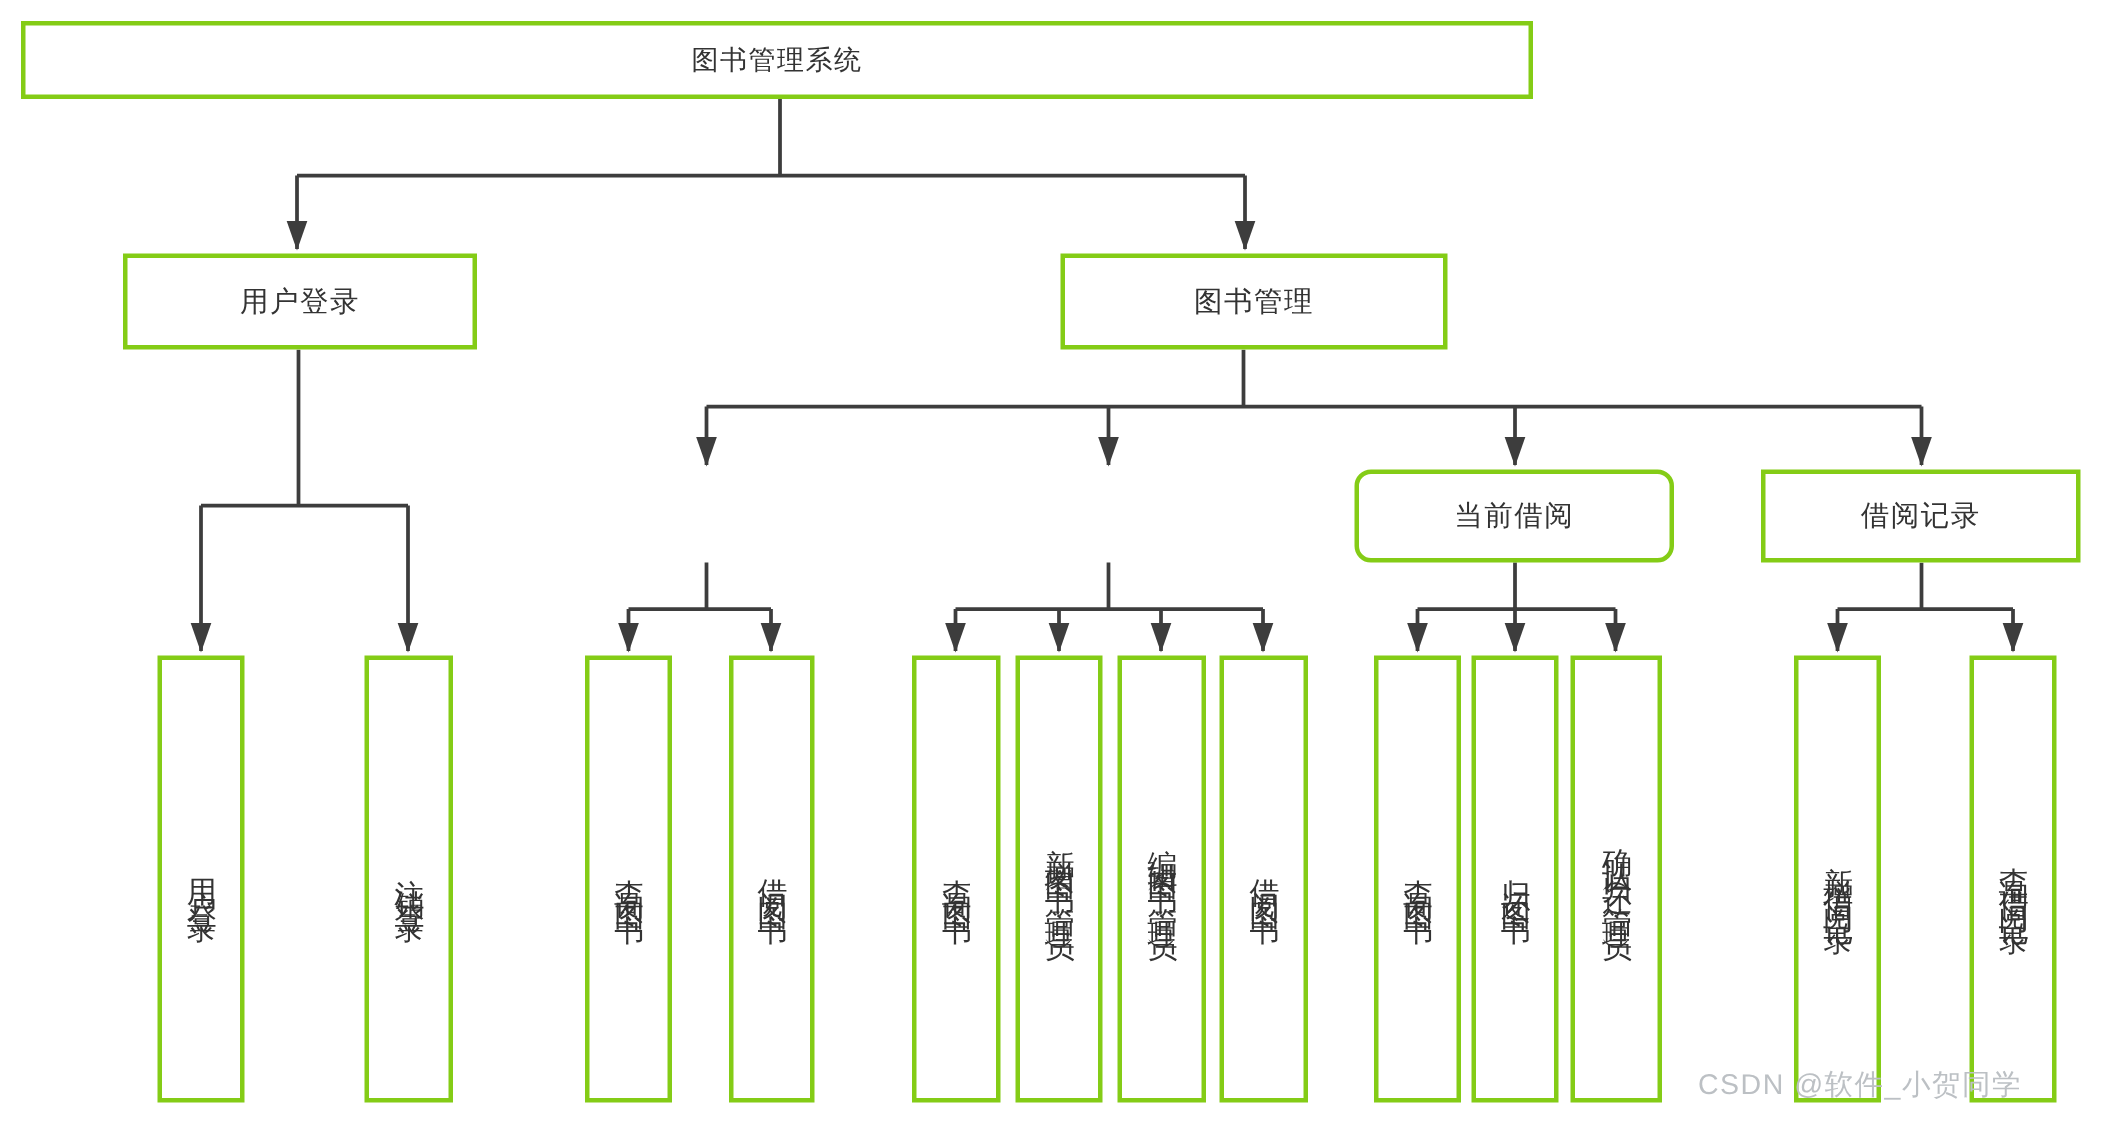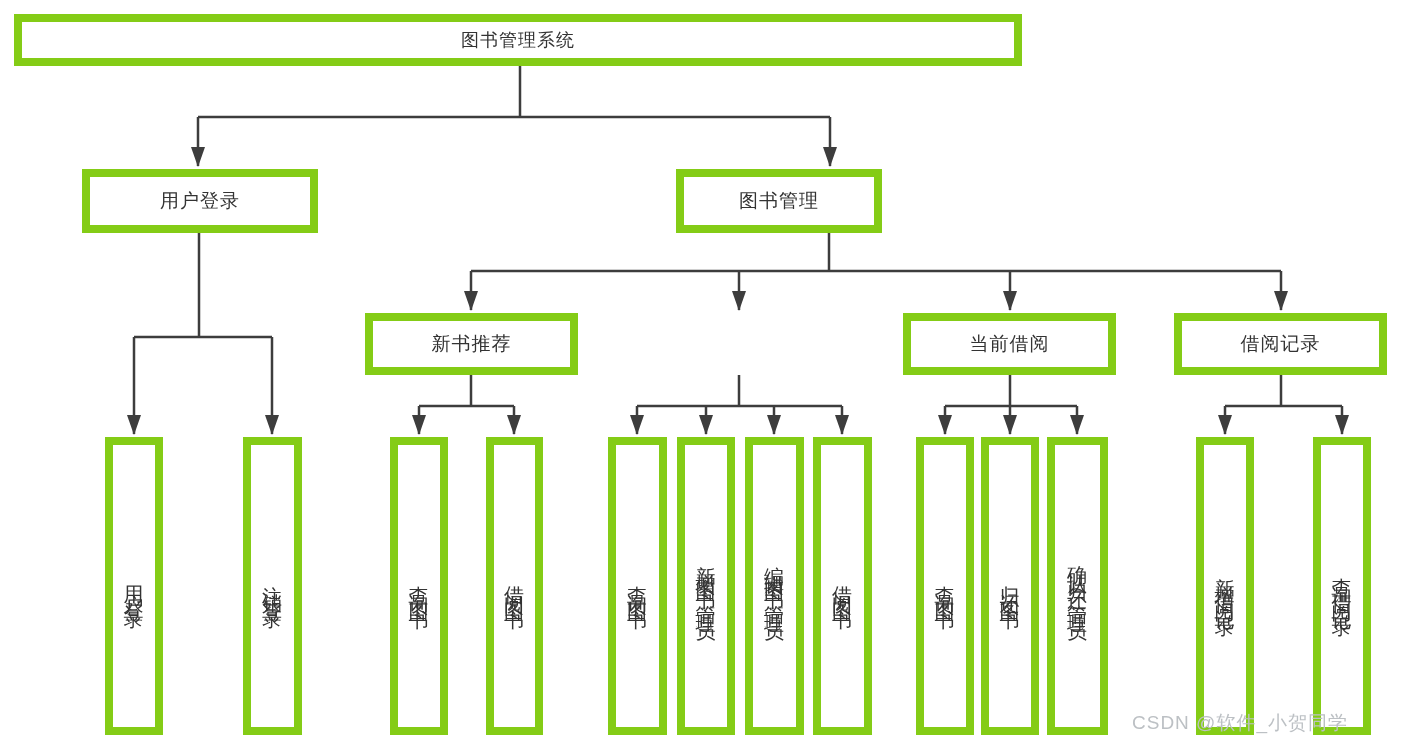--- a/index.html
+++ b/index.html
@@ -19,21 +19,21 @@
   }
   #connectors {
     position: absolute;
     left: 0; top: 0;
     width: 1405px;
     height: 747px;
   }
   .box {
     position: absolute;
     box-sizing: border-box;
-    border: 8px solid #84cc16;
+    border: 3px solid #84cc16;
     background: #ffffff;
     display: flex;
     align-items: center;
     justify-content: center;
     color: #333333;
   }
   .hlabel {
     font-size: 19px;
     letter-spacing: 1px;
     white-space: nowrap;
@@ -48,25 +48,25 @@
     text-orientation: mixed;
     font-size: 20px;
     letter-spacing: 8px;
     line-height: 1;
     white-space: nowrap;
   }
   
   .lvl1  { left: 14px;   top: 14px;  width: 1008px; height: 52px; }
   
   .lvl2a { left: 82px;   top: 169px; width: 236px;  height: 64px; }
-  .lvl2b { left: 676px;  top: 169px; width: 206px;  height: 64px; text-align: center; }
+  .lvl2b { left: 707px;  top: 169px; width: 258px;  height: 64px; text-align: center; }
   
   .lvl3a { left: 365px;  top: 313px; width: 213px;  height: 62px; }
   .lvl3b { left: 633px;  top: 313px; width: 212px;  height: 62px; }
-  .lvl3c { left: 903px;  top: 313px; width: 213px;  height: 62px; }
+  .lvl3c { left: 903px;  top: 313px; width: 213px;  height: 62px; border-radius: 11px; }
   .lvl3d { left: 1174px; top: 313px; width: 213px;  height: 62px; }
   
   .lf1  { left: 105px;  width: 58px; }
   .lf2  { left: 243px;  width: 59px; }
   .lf3  { left: 390px;  width: 58px; }
   .lf4  { left: 486px;  width: 57px; }
   .lf5  { left: 608px;  width: 59px; }
   .lf6  { left: 677px;  width: 58px; }
   .lf7  { left: 745px;  width: 59px; }
   .lf8  { left: 813px;  width: 59px; }
@@ -136,23 +136,20 @@
     <span class="hlabel root-label">图书管理系统</span>
   </div>
 
   <div class="box lvl2a">
     <span class="hlabel">用户登录</span>
   </div>
   <div class="box lvl2b">
     <span class="hlabel">图书管理</span>
   </div>
 
-  <div class="box lvl3a">
-    <span class="hlabel">新书推荐</span>
-  </div>
   <div class="box lvl3c">
     <span class="hlabel">当前借阅</span>
   </div>
   <div class="box lvl3d">
     <span class="hlabel">借阅记录</span>
   </div>
 
   <div class="box vbox lf1">
     <span class="vlabel">用户登录</span>
   </div>

